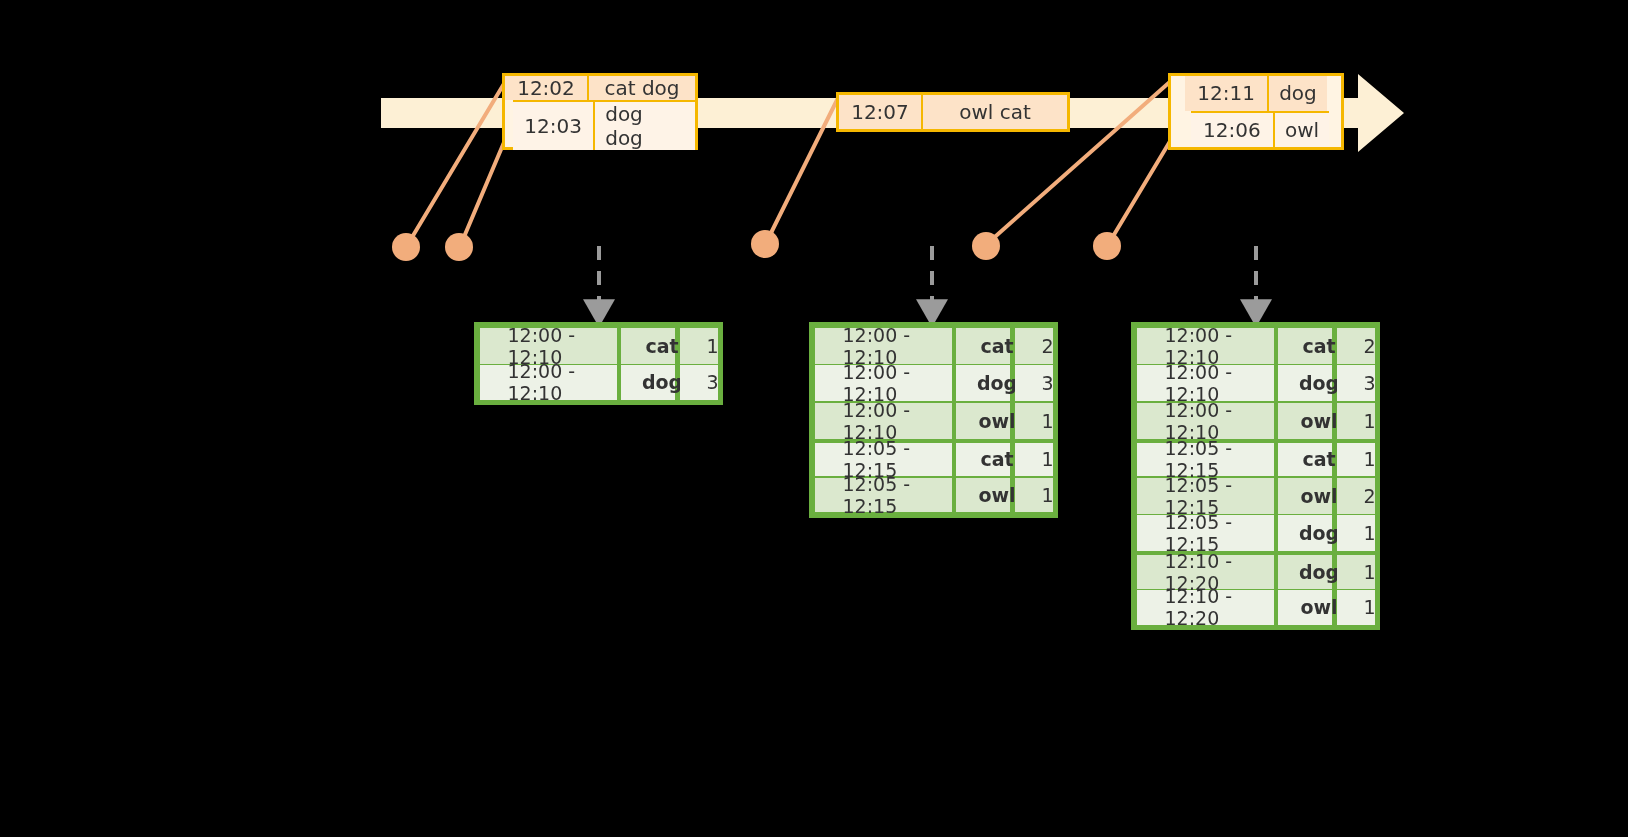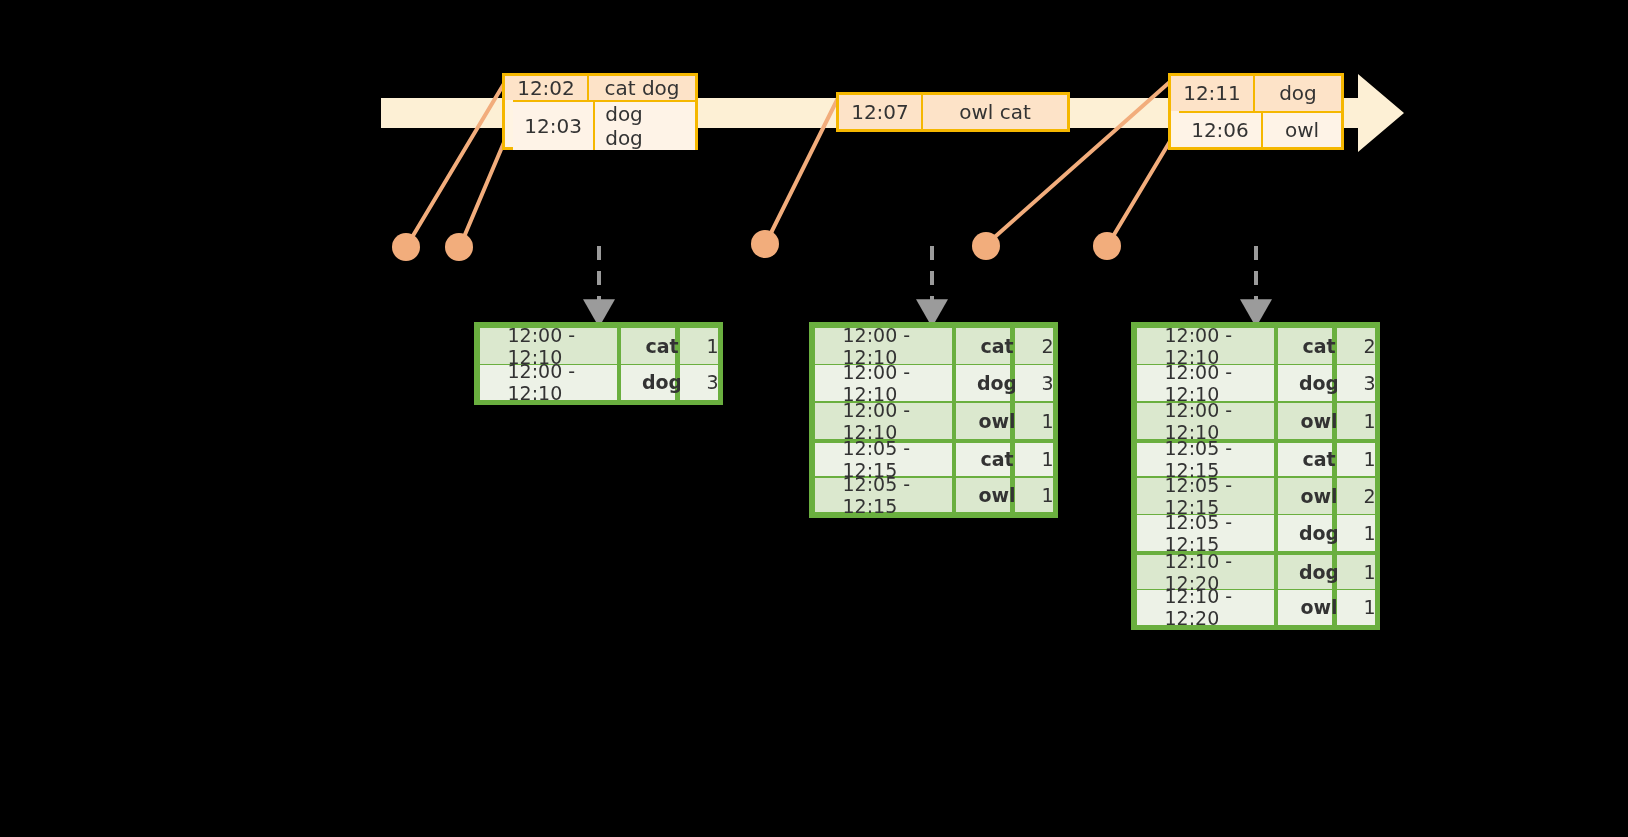--- a/index.html
+++ b/index.html
@@ -116,21 +116,21 @@
     </div>
   </div>
 
   <div class="event-box" style="left:836px;top:80px;width:234px;height:40px;text-align:right;">
     <div class="event-row shade-a">
       <div class="ev-time">12:07</div>
       <div class="ev-words">owl cat</div>
     </div>
   </div>
 
-  <div class="event-box" style="left:1168px;top:61px;width:176px;height:77px;">
+  <div class="event-box" style="left:1168px;top:61px;width:176px;height:77px;align-items:center;">
     <div class="event-row shade-a">
       <div class="ev-time">12:11</div>
       <div class="ev-words">dog</div>
     </div>
     <div class="event-row shade-b">
       <div class="ev-time">12:06</div>
       <div class="ev-words">owl</div>
     </div>
   </div>
 

